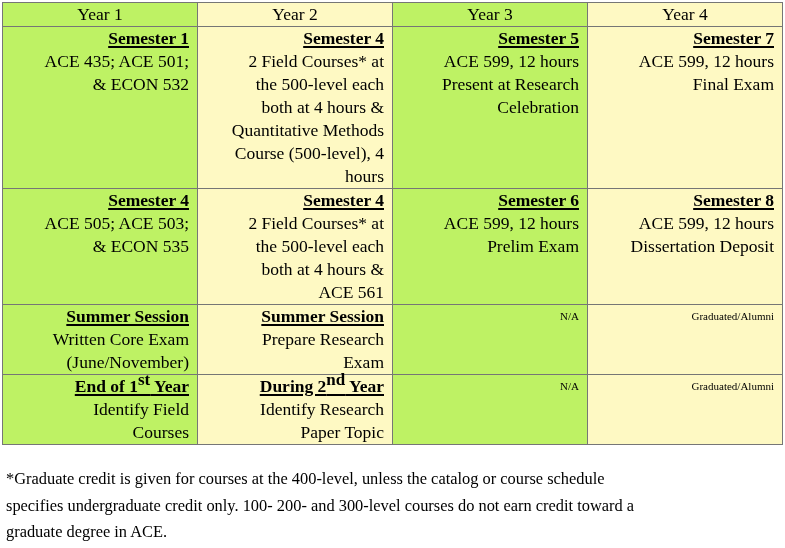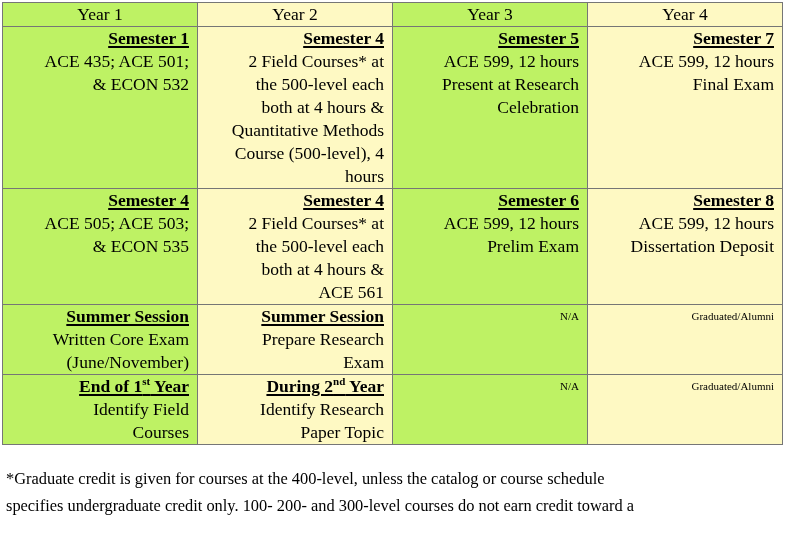--- a/index.html
+++ b/index.html
@@ -46,21 +46,21 @@
     table.plan .shaded { background: #bef264; }
     table.plan .plain { background: #fef9c3; }
     .cell-title {
       display: block;
       font-weight: bold;
       text-decoration: underline;
       text-underline-offset: 2px;
       text-decoration-thickness: 2px;
     }
     .cell-title sup {
-      font-size: 11px;
+      font-size: 17px;
       line-height: 0;
       vertical-align: super;
     }
     .cell-line { display: block; }
     .cell-small {
       font-size: 11px;
       line-height: 22px;
       display: block;
     }
     tr.r-sem-a td { height: 161px; }
@@ -186,13 +186,14 @@
       <td class="plain">
         <span class="cell-small">Graduated/Alumni</span>
       </td>
     </tr>
   </tbody>
 </table>
 
 <p class="footnote">
   <span class="cell-line">*Graduate credit is given for courses at the 400-level, unless the catalog or course schedule</span>
   <span class="cell-line">specifies undergraduate credit only. 100- 200- and 300-level courses do not earn credit toward a</span>
+  <span class="cell-line">graduate degree in ACE.</span>
 </p>
 
 </body></html>

